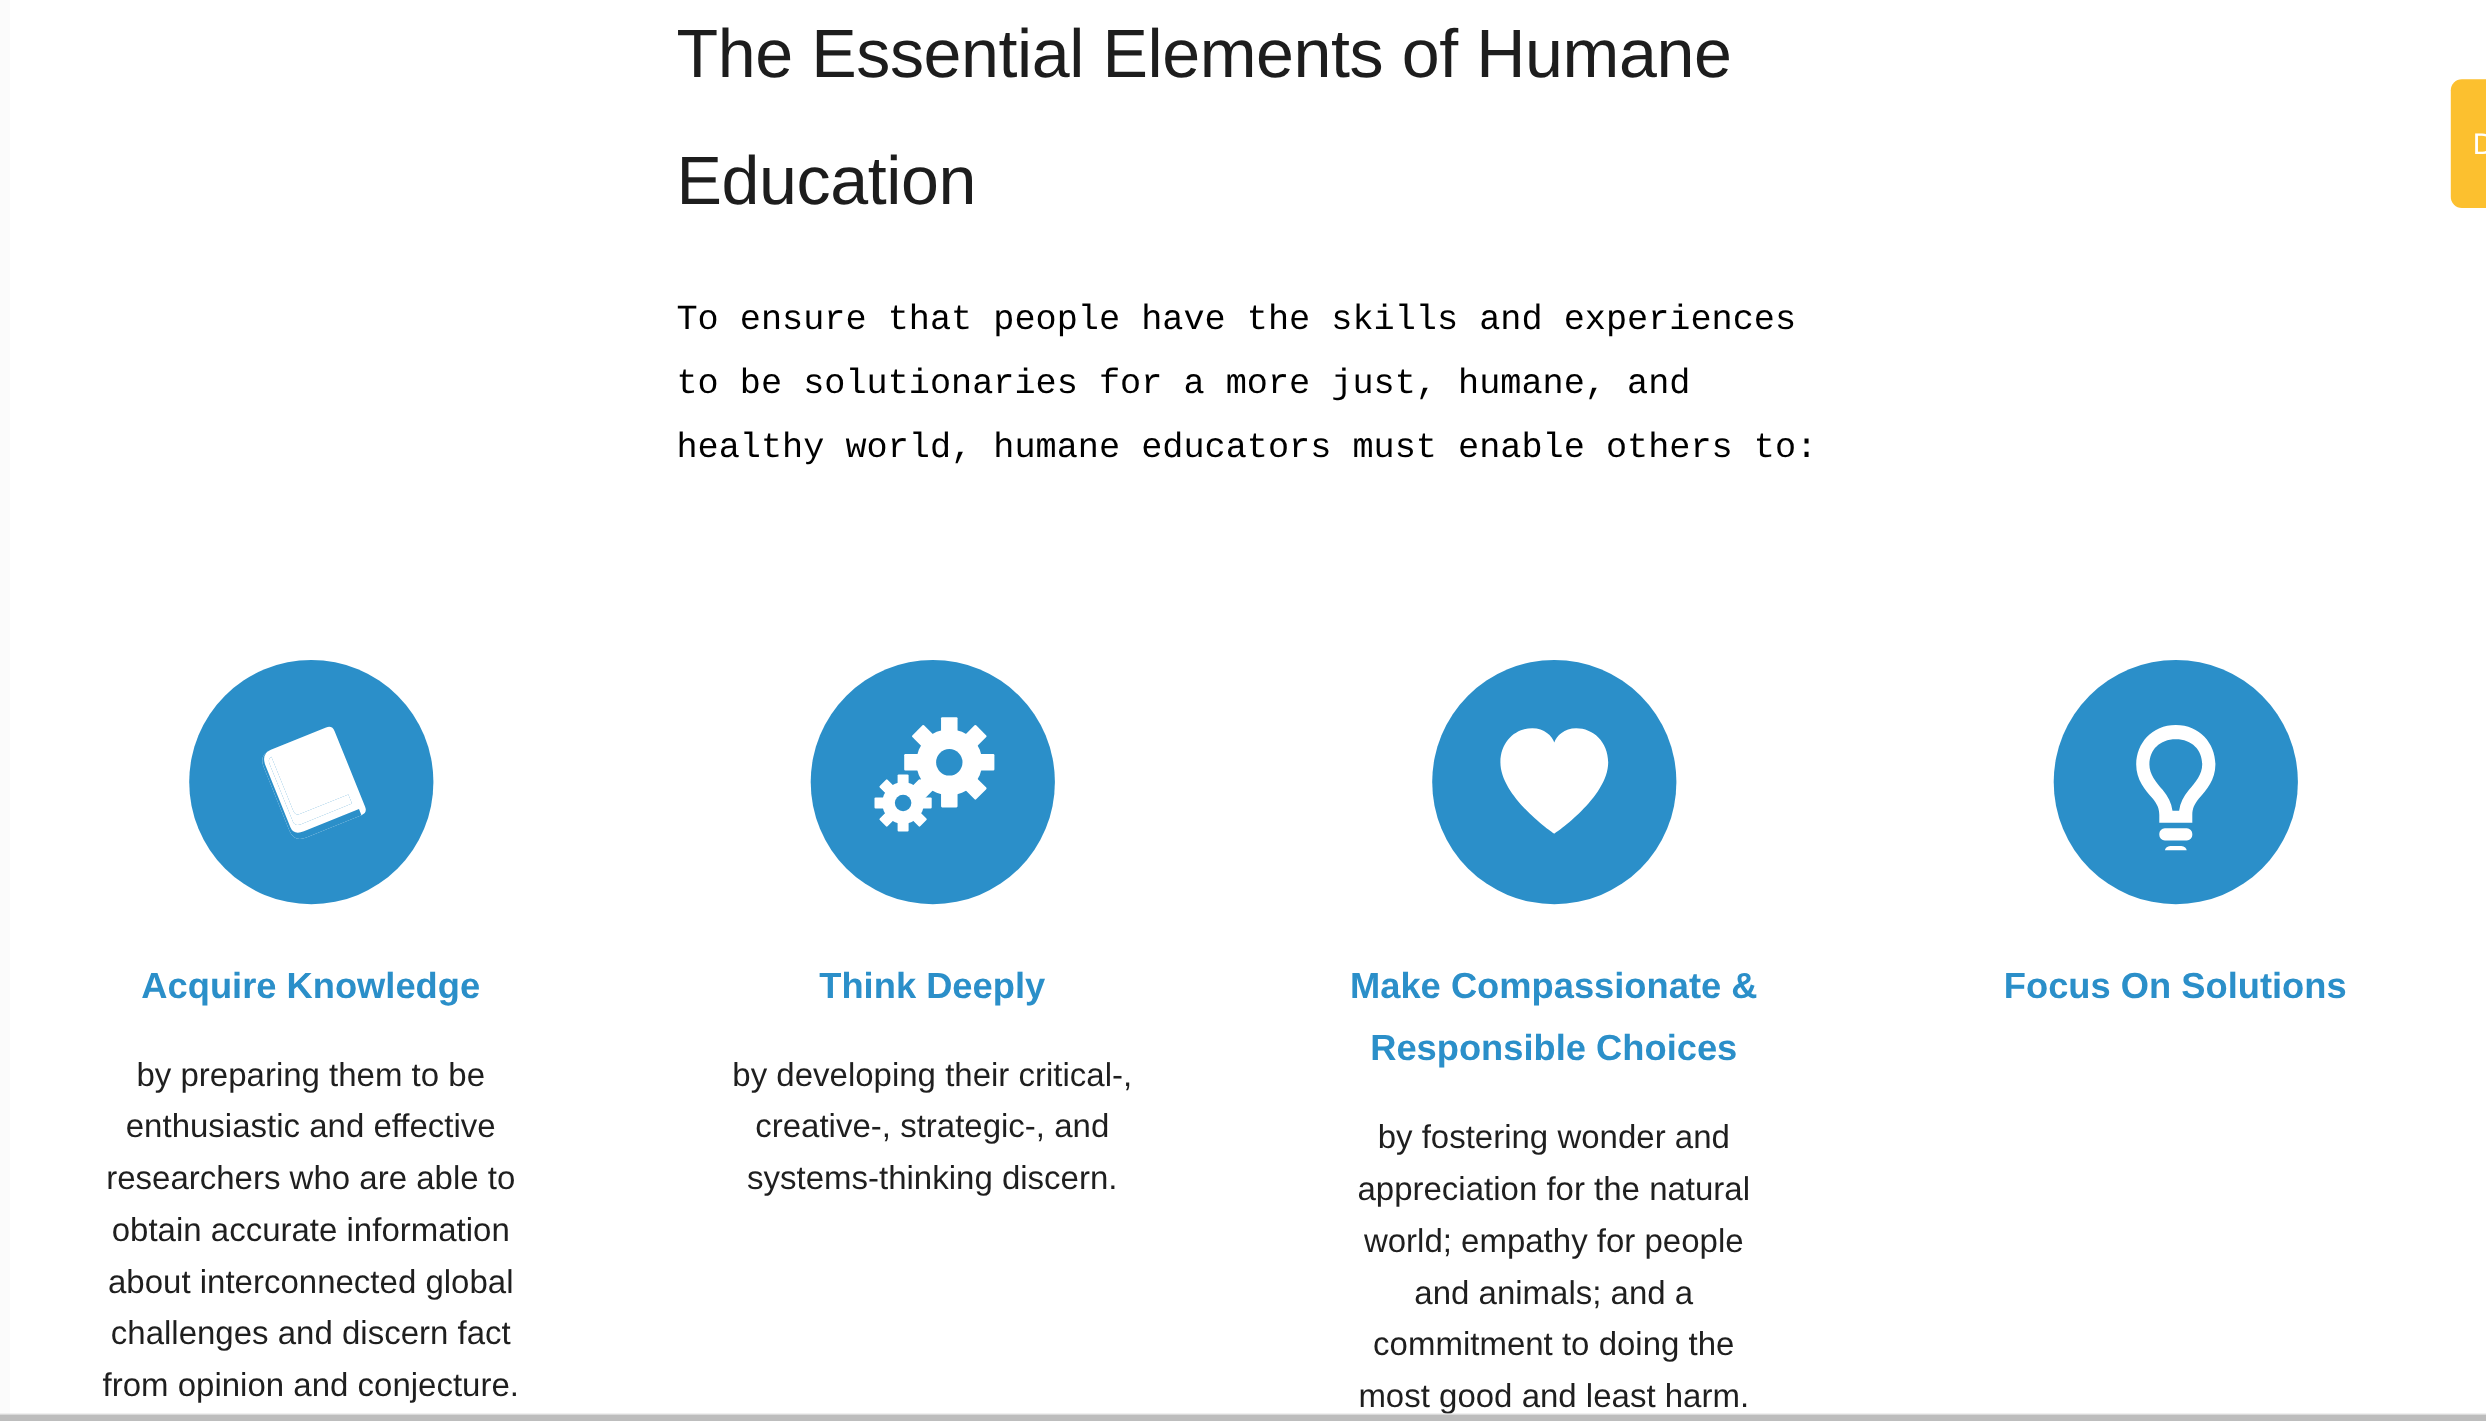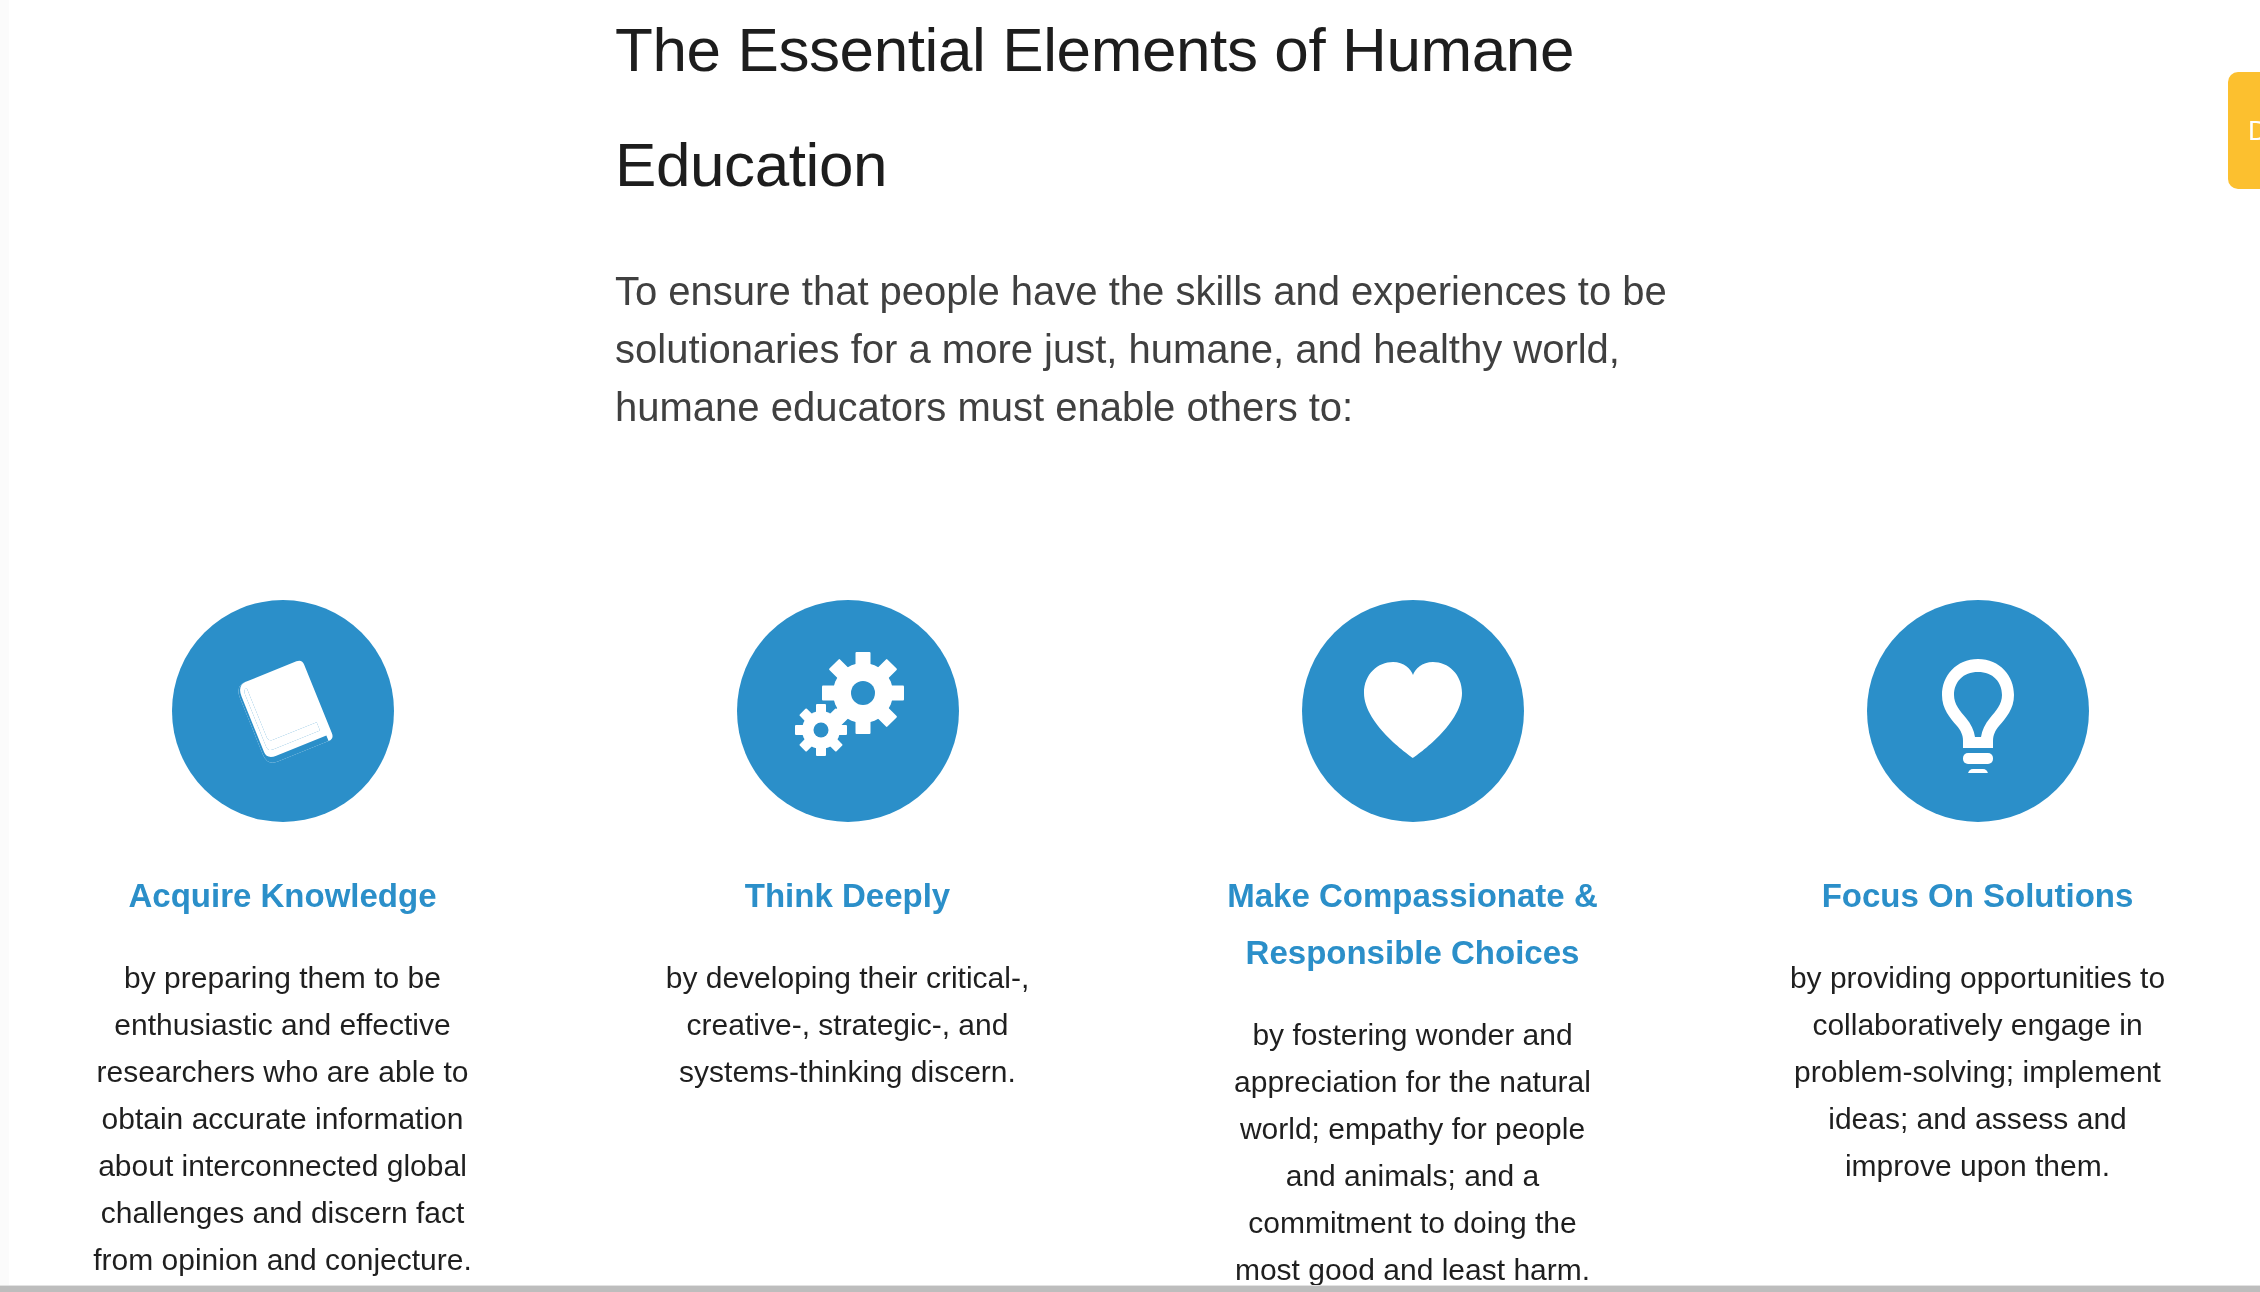--- a/index.html
+++ b/index.html
@@ -32,24 +32,25 @@
     font-size: 62px;
     line-height: 115px;
     font-weight: 400;
     color: #1d1d1d;
     letter-spacing: -0.4px;
     margin-top: -8px;
   }
 
   .intro-paragraph {
     margin-top: 40px;
-    font-size: 40px;
+    font-size: 32px;
     line-height: 58px;
-    color: #404040;
+    color: #000000;
     max-width: 1060px;
+    font-family: Liberation Mono, monospace;
   }
 
   
   .columns {
     position: absolute;
     left: 0px;
     top: 600px;
     width: 2260px;
     display: flex;
     flex-direction: row;
@@ -233,21 +234,20 @@
       <div class="icon-circle">
         <svg width="124" height="124" viewBox="0 0 124 124" aria-hidden="true">
 
           <path d="M62 10 C40 10 26 27 26 46 C26 60 34 69 41 77 C45 82 47 86 47 92 L47 99 L77 99 L77 92 C77 86 79 82 83 77 C90 69 98 60 98 46 C98 27 84 10 62 10 Z
                    M62 23 C77 23 86 33 86 46 C86 55 80 62 74 69 C69 75 66 81 65 88 L59 88 C58 81 55 75 50 69 C44 62 38 55 38 46 C38 33 47 23 62 23 Z" fill="#ffffff"></path>
           <rect x="47" y="104" width="30" height="11" rx="5" fill="#ffffff"></rect>
           <rect x="52" y="120" width="20" height="11" rx="5" fill="#ffffff"></rect>
         </svg>
       </div>
       <div class="card-title">Focus On Solutions</div>
-      <div class="card-body">by providing opportunities to collaboratively engage in problem-solving; implement ideas; and assess and improve upon them.</div>
     </div>
 
   </div>
 
   <div class="donate-tab">
     <span class="donate-tab-label">D</span>
   </div>
 
   <div class="bottom-divider"></div>
   <div class="bottom-scrollbar"></div>

